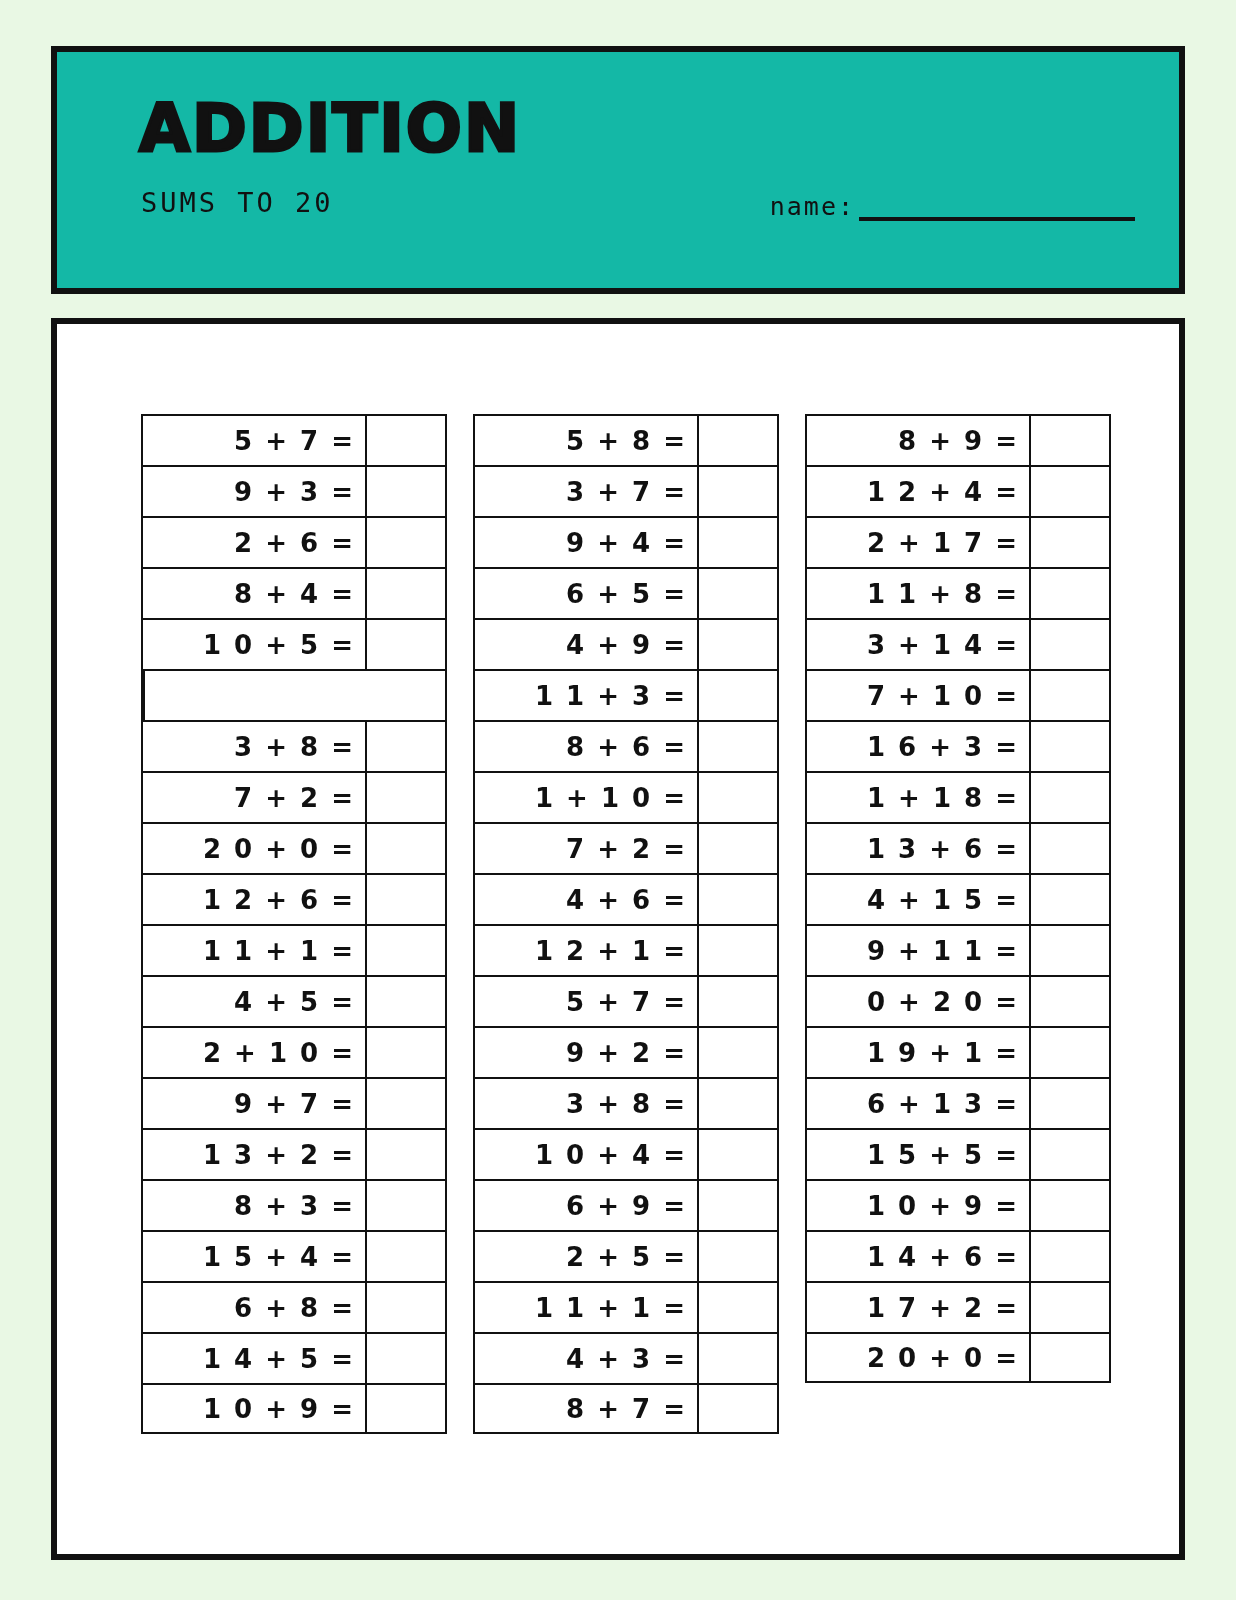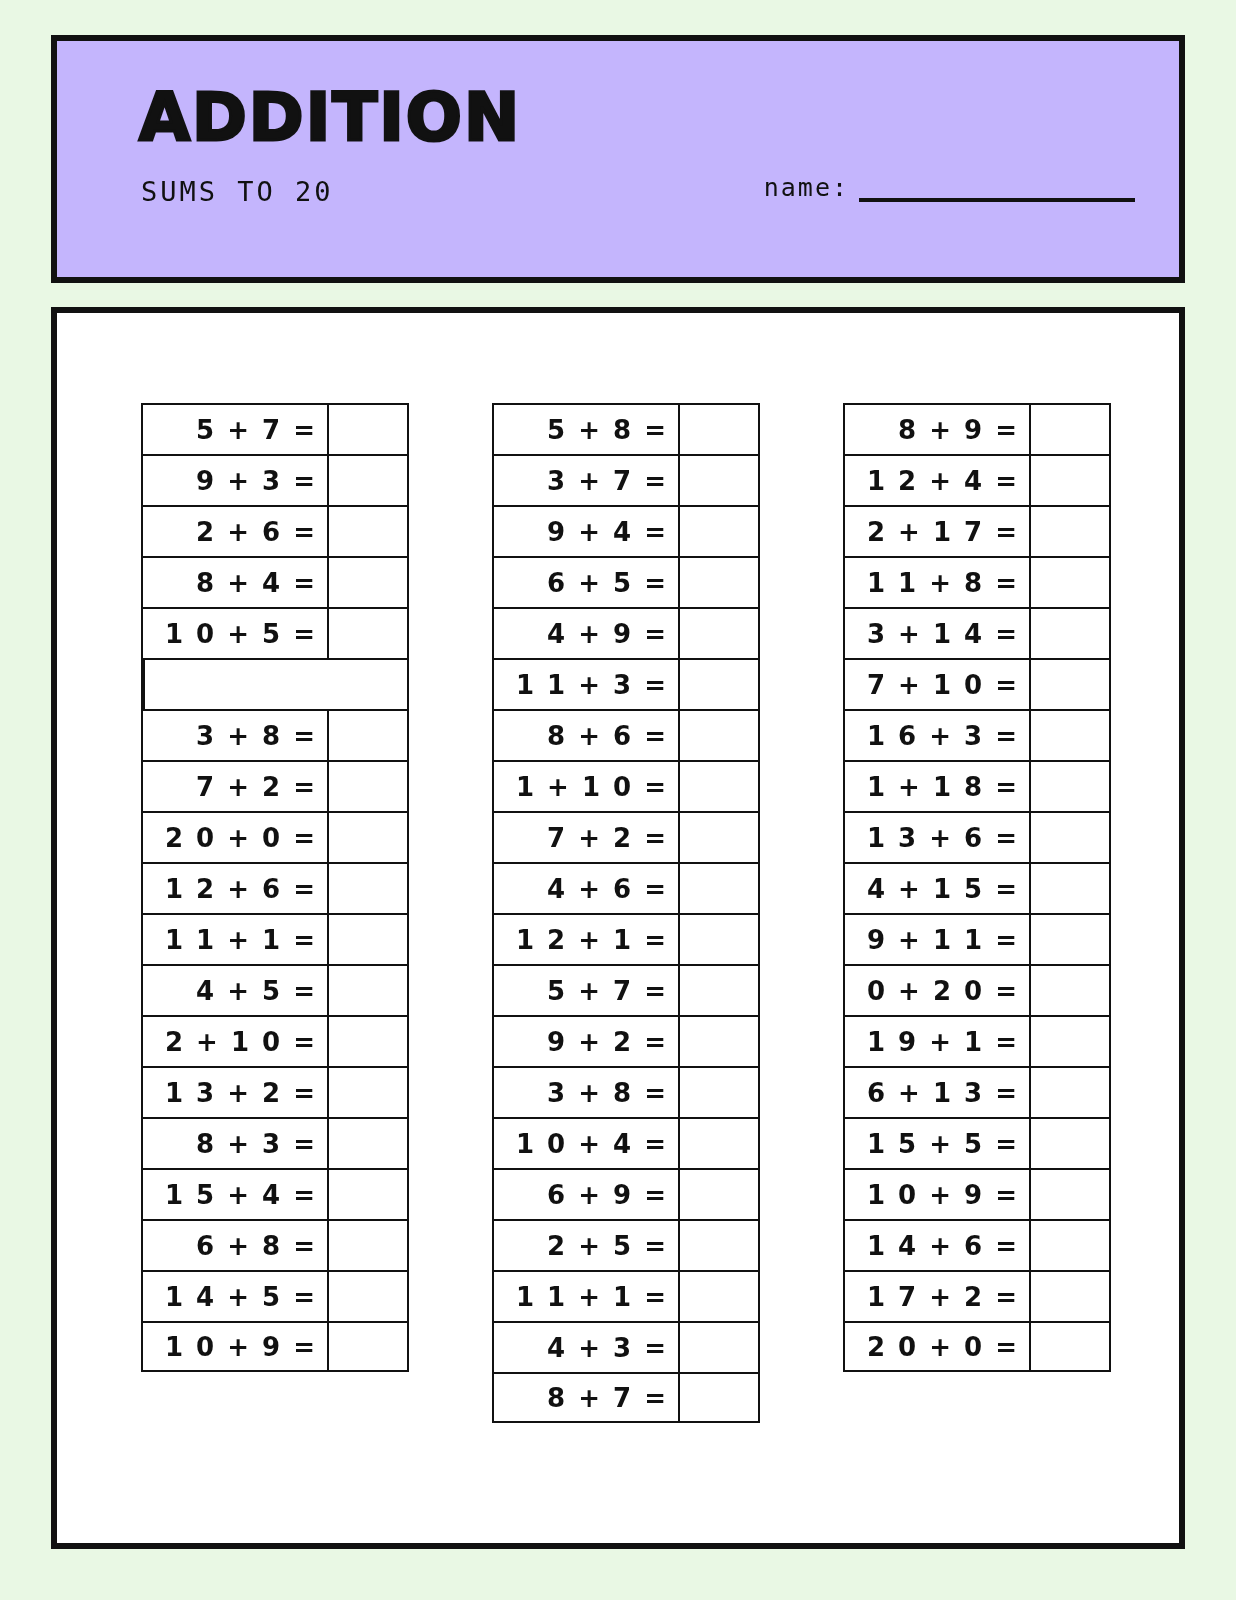--- a/index.html
+++ b/index.html
@@ -19,22 +19,22 @@
     height: 1600px;
     box-sizing: border-box;
     padding: 35px 36px;
   }
   
   .header-box {
     position: relative;
     box-sizing: border-box;
     width: 1134px;
     height: 248px;
-    margin: 0 auto;
-    background: #c4b5fd;
+    margin: 11px auto;
+    background: #14b8a6;
     border: 6px solid #111111;
   }
   .title {
     position: absolute;
     left: 82px;
     top: 44px;
     font-family: "DejaVu Sans", sans-serif;
     font-weight: 700;
     font-size: 66px;
     letter-spacing: 2px;
@@ -47,24 +47,24 @@
     left: 84px;
     top: 135px;
     font-family: "DejaVu Sans Mono", monospace;
     font-size: 27px;
     letter-spacing: 3px;
     color: #111111;
   }
   .name-wrap {
     position: absolute;
     right: 44px;
-    top: 132px;
+    top: 140px;
     display: flex;
     align-items: flex-end;
-    gap: 10px;
+    gap: 4px;
   }
   .name-label {
     font-family: "DejaVu Sans Mono", monospace;
     font-size: 25px;
     letter-spacing: 2px;
     color: #111111;
   }
   .name-line {
     width: 276px;
     border-bottom: 4px solid #111111;
@@ -82,21 +82,21 @@
   }
   .columns {
     position: absolute;
     left: 84px;
     top: 90px;
     width: 970px;
     display: flex;
     justify-content: space-between;
   }
   .column {
-    width: 268px;
+    width: 306px;
   }
   .prob-row {
     display: flex;
     height: 51px;
     border: 2px solid #111111;
     border-bottom: none;
     box-sizing: border-box;
   }
   .column .prob-row:last-child {
     border-bottom: 2px solid #111111;
@@ -184,20 +184,24 @@
           </div>
         <div class="prob-row">
             <span class="prob-expr">4 + 5 =</span>
             <span class="prob-answer"></span>
           </div>
         <div class="prob-row">
             <span class="prob-expr">2 + 1 0 =</span>
             <span class="prob-answer"></span>
           </div>
         <div class="prob-row">
+            <span class="prob-expr">9 + 7 =</span>
+            <span class="prob-answer"></span>
+          </div>
+        <div class="prob-row">
             <span class="prob-expr">1 3 + 2 =</span>
             <span class="prob-answer"></span>
           </div>
         <div class="prob-row">
             <span class="prob-expr">8 + 3 =</span>
             <span class="prob-answer"></span>
           </div>
         <div class="prob-row">
             <span class="prob-expr">1 5 + 4 =</span>
             <span class="prob-answer"></span>

